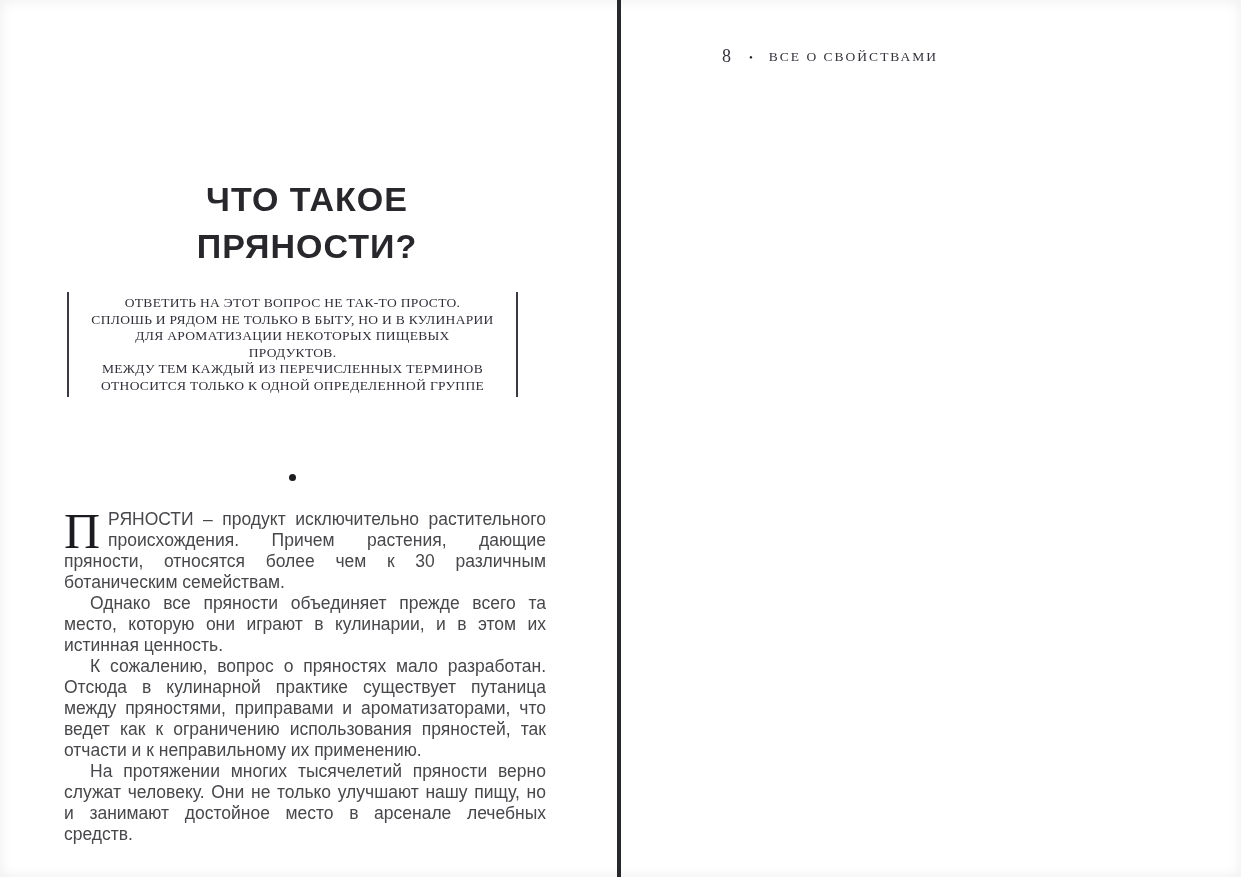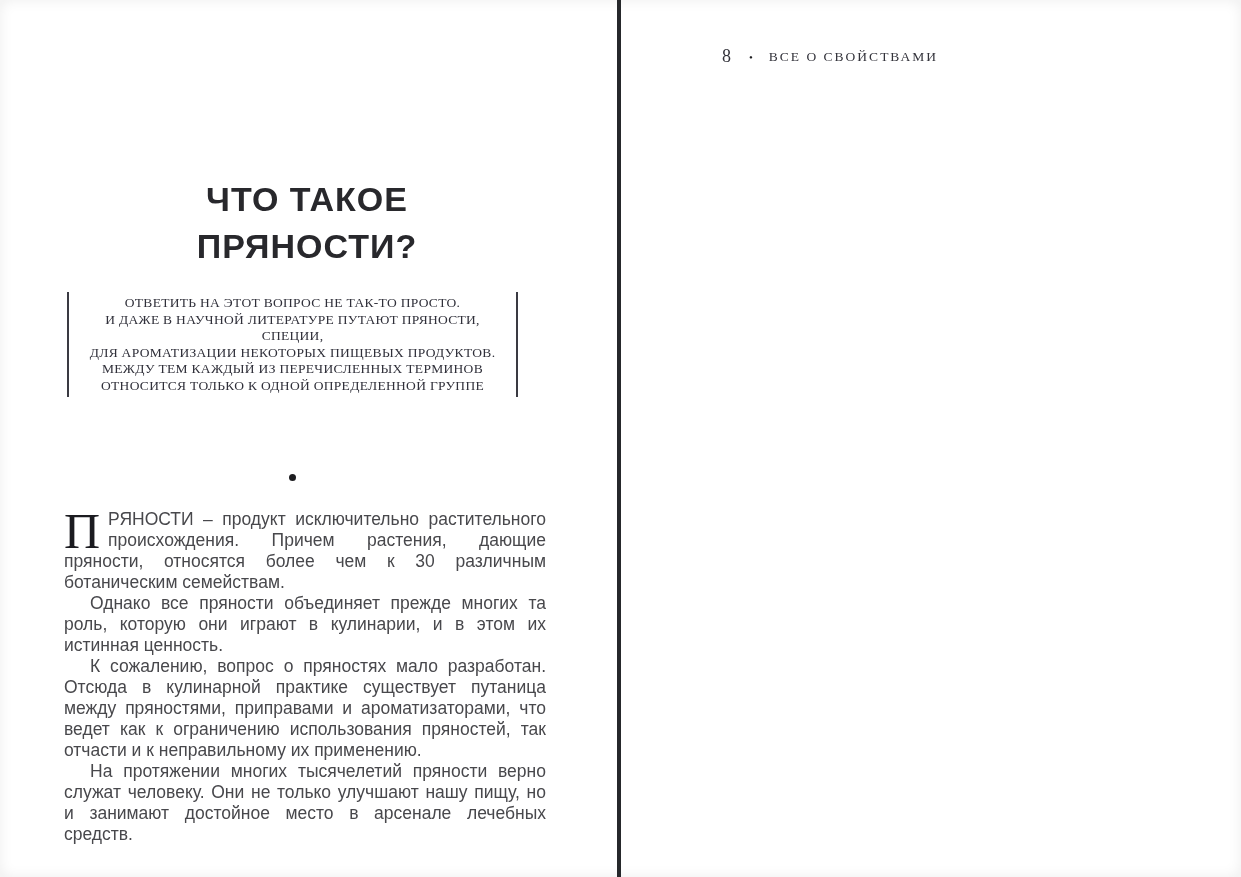--- a/index.html
+++ b/index.html
@@ -30,21 +30,21 @@
     font-weight: bold;
     font-size: 34px; line-height: 47px;
     letter-spacing: 1px;
     color: #28282c;
   }
   .epigraph {
     position: absolute; left: 67px; top: 292px; width: 451px;
     box-sizing: border-box;
     border-left: 2px solid #3a3a42;
     border-right: 2px solid #3a3a42;
-    padding: 3px 6px;
+    padding: 3px 22px;
     font-family: "Liberation Serif", serif;
     font-size: 13.5px; line-height: 16.5px;
     letter-spacing: 0.3px;
     text-align: center;
     color: #30303a;
   }
   .separator-dot {
     position: absolute; left: 64px; top: 474px; width: 456px;
     display: flex; justify-content: center;
   }
@@ -94,33 +94,33 @@
 
   <div class="left-page">
 
     <div class="chapter-title">
       <div>ЧТО ТАКОЕ</div>
       <div>ПРЯНОСТИ?</div>
     </div>
 
     <div class="epigraph">
       <div>ОТВЕТИТЬ НА ЭТОТ ВОПРОС НЕ ТАК-ТО ПРОСТО.</div>
-      <div>И ДАЖЕ В НАУЧНОЙ ЛИТЕРАТУРЕ ПУТАЮТ ПРЯНОСТИ, СПЕЦИИ,</div>
+      <div>СПЛОШЬ И РЯДОМ НЕ ТОЛЬКО В БЫТУ, НО И В КУЛИНАРИИ</div>
       <div>ДЛЯ АРОМАТИЗАЦИИ НЕКОТОРЫХ ПИЩЕВЫХ ПРОДУКТОВ.</div>
       <div>МЕЖДУ ТЕМ КАЖДЫЙ ИЗ ПЕРЕЧИСЛЕННЫХ ТЕРМИНОВ</div>
       <div>ОТНОСИТСЯ ТОЛЬКО К ОДНОЙ ОПРЕДЕЛЕННОЙ ГРУППЕ</div>
     </div>
 
     <div class="separator-dot">
       <div class="dot"></div>
     </div>
 
     <div class="left-body body-text">
       <p class="no-indent"><span class="drop-cap">П</span><span>РЯНОСТИ – продукт исключительно растительного происхождения. Причем растения, дающие пряности, относятся более чем к 30 различным ботаническим семействам.</span></p>
-      <p>Однако все пряности объединяет прежде многих та роль, которую они играют в кулинарии, и в этом их истинная ценность.</p>
+      <p>Однако все пряности объединяет прежде всего та место, которую они играют в кулинарии, и в этом их истинная ценность.</p>
       <p>К сожалению, вопрос о пряностях мало разработан. Отсюда в кулинарной практике существует путаница между пряностями, приправами и ароматизаторами, что ведет как к ограничению использования пряностей, так отчасти и к неправильному их применению.</p>
       <p>На протяжении многих тысячелетий пряности верно служат человеку. Они не только улучшают нашу пищу, но и занимают достойное место в арсенале лечебных средств.</p>
     </div>
   </div>
 
   <div class="page-divider"></div>
 
   <div class="right-page">
 
     <div class="page-header">

